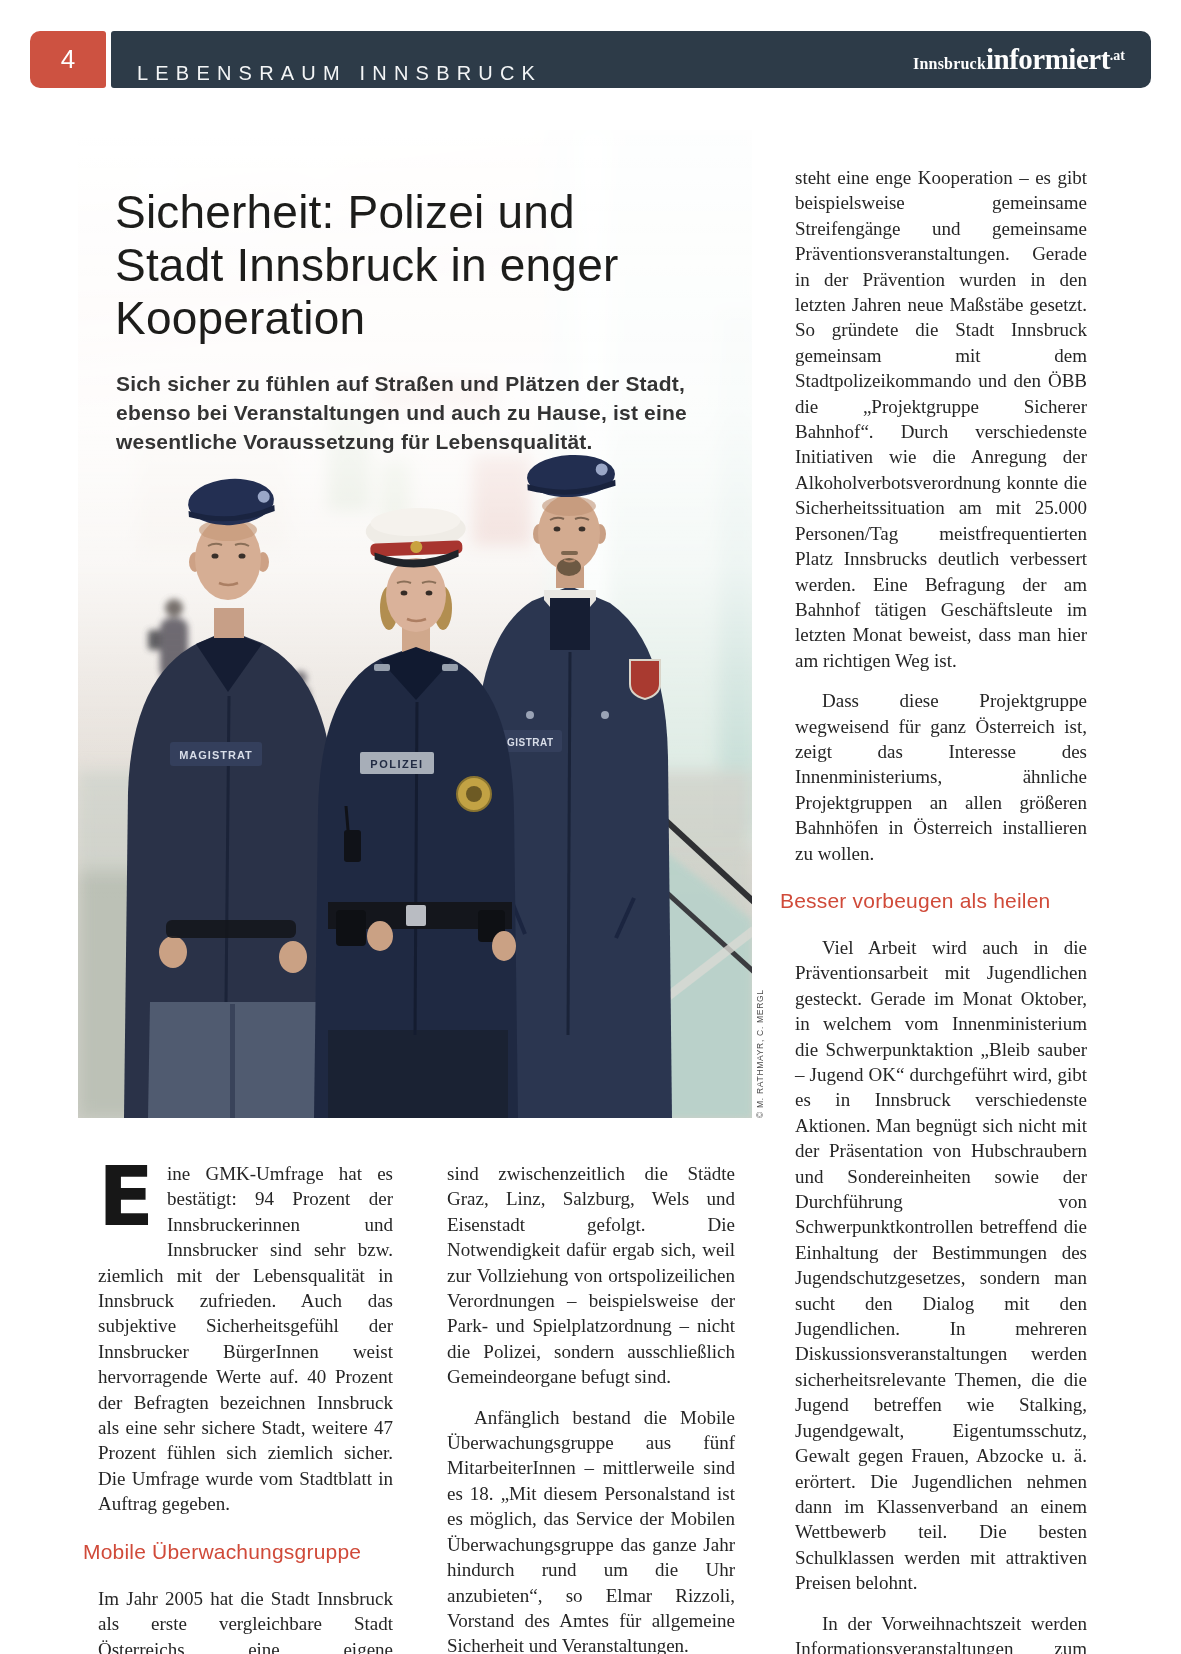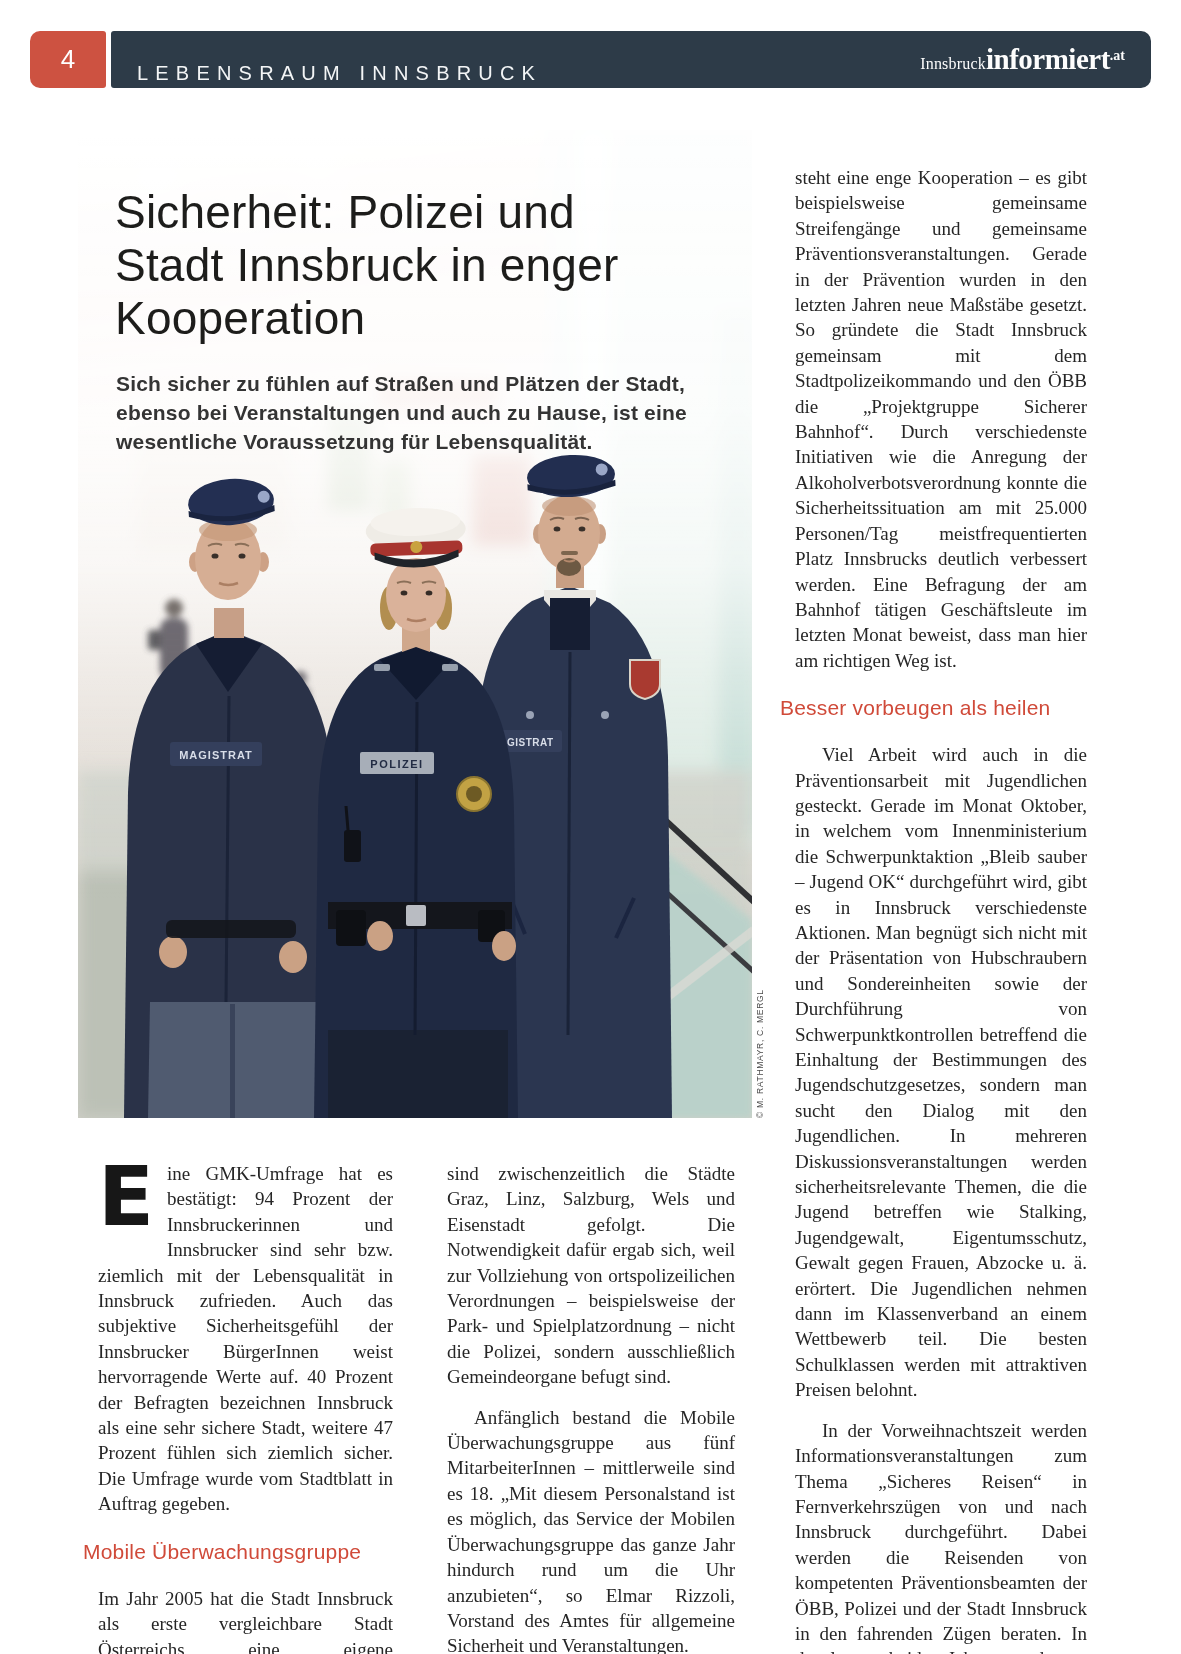--- a/index.html
+++ b/index.html
@@ -15,21 +15,21 @@
     width:76px; height:57px; background:var(--accent-red,#cd5241);
     border-radius:10px 3px 3px 10px; display:flex; align-items:center; justify-content:center;
     color:#fff; font-size:26px; margin-right:5px; flex:0 0 auto;
   }
   .section-bar {
     flex:1; background:var(--header-dark,#2d3b48); border-radius:3px 10px 10px 3px;
     display:flex; align-items:center; color:#f3f5f6; padding:0 26px;
   }
   .section-title { font-size:20px; letter-spacing:0.36em;margin-top:28px; }
   .brand { margin-left:auto; display:flex; align-items:baseline; font-family:"Liberation Serif", serif; color:#fdfdfd; white-space:nowrap; }
-  .brand-city { font-size:16px; font-weight:normal; letter-spacing:0.2px; }
+  .brand-city { font-size:16px; font-weight:bold; letter-spacing:0.2px; }
   .brand-name { font-size:29px; font-weight:bold; letter-spacing:-0.5px; }
   .brand-tld  { font-size:14px; font-weight:bold; position:relative; top:-9px; }
 
   
   .photo {
     position:absolute; left:78px; top:130px; width:674px; height:988px; overflow:hidden;
     background:linear-gradient(180deg,#f8f4f0 0%,#f1e9e2 30%,#e6dfd8 55%,#d0d0c8 100%);
   }
   .photo svg { display:block; }
   .hero-text { position:absolute; left:115px; top:130px; width:620px; z-index:5; }
@@ -269,18 +269,19 @@
         <h3 class="col-heading">Mobile Überwachungsgruppe</h3>
         <p class="">Im Jahr 2005 hat die Stadt Innsbruck als erste vergleichbare Stadt Österreichs eine eigene Überwachungsgruppe („MÜG“) eingerichtet. Dem Beispiel Innsbrucks</p>
       </div>
     <div class="col bottom-col-2" lang="de">
         <p class="">sind zwischenzeitlich die Städte Graz, Linz, Salzburg, Wels und Eisenstadt gefolgt. Die Notwendigkeit dafür ergab sich, weil zur Vollziehung von ortspolizeilichen Verordnungen – beispielsweise der Park- und Spielplatzordnung – nicht die Polizei, sondern ausschließlich Gemeindeorgane befugt sind.</p>
         <p class="indent">Anfänglich bestand die Mobile Überwachungsgruppe aus fünf MitarbeiterInnen – mittlerweile sind es 18. „Mit diesem Personalstand ist es möglich, das Service der Mobilen Überwachungsgruppe das ganze Jahr hindurch rund um die Uhr anzubieten“, so Elmar Rizzoli, Vorstand des Amtes für allgemeine Sicherheit und Veranstaltungen.</p>
       </div>
   </div>
   <div class="col right-col" lang="de">
       <p class="">steht eine enge Kooperation – es gibt beispielsweise gemeinsame Streifengänge und gemeinsame Präventionsveranstaltungen. Gerade in der Prävention wurden in den letzten Jahren neue Maßstäbe gesetzt. So gründete die Stadt Innsbruck gemeinsam mit dem Stadtpolizeikommando und den ÖBB die „Projektgruppe Sicherer Bahnhof“. Durch verschiedenste Initiativen wie die Anregung der Alkoholverbotsverordnung konnte die Sicherheitssituation am mit 25.000 Personen/Tag meistfrequentierten Platz Innsbrucks deutlich verbessert werden. Eine Befragung der am Bahnhof tätigen Geschäftsleute im letzten Monat beweist, dass man hier am richtigen Weg ist.</p>
+      <p class="indent">Dass diese Projektgruppe wegweisend für ganz Österreich ist, zeigt das Interesse des Innenministeriums, ähnliche Projektgruppen an allen größeren Bahnhöfen in Österreich installieren zu wollen.</p>
       <h3 class="col-heading">Besser vorbeugen als heilen</h3>
       <p class="indent">Viel Arbeit wird auch in die Präventionsarbeit mit Jugendlichen gesteckt. Gerade im Monat Oktober, in welchem vom Innenministerium die Schwerpunktaktion „Bleib sauber – Jugend OK“ durchgeführt wird, gibt es in Innsbruck verschiedenste Aktionen. Man begnügt sich nicht mit der Präsentation von Hubschraubern und Sondereinheiten sowie der Durchführung von Schwerpunktkontrollen betreffend die Einhaltung der Bestimmungen des Jugendschutzgesetzes, sondern man sucht den Dialog mit den Jugendlichen. In mehreren Diskussionsveranstaltungen werden sicherheitsrelevante Themen, die die Jugend betreffen wie Stalking, Jugendgewalt, Eigentumsschutz, Gewalt gegen Frauen, Abzocke u. ä. erörtert. Die Jugendlichen nehmen dann im Klassenverband an einem Wettbewerb teil. Die besten Schulklassen werden mit attraktiven Preisen belohnt.</p>
       <p class="indent">In der Vorweihnachtszeit werden Informationsveranstaltungen zum Thema „Sicheres Reisen“ in Fernverkehrszügen von und nach Innsbruck durchgeführt. Dabei werden die Reisenden von kompetenten Präventionsbeamten der ÖBB, Polizei und der Stadt Innsbruck in den fahrenden Zügen beraten. In den letzten beiden Jahren wurden so insgesamt rund</p>
     </div>
 
 </div>
 
 </body></html>

